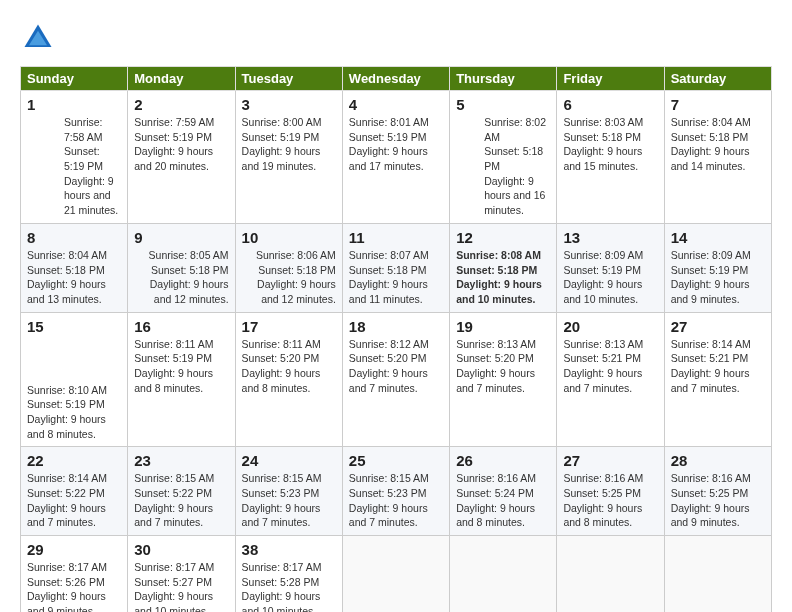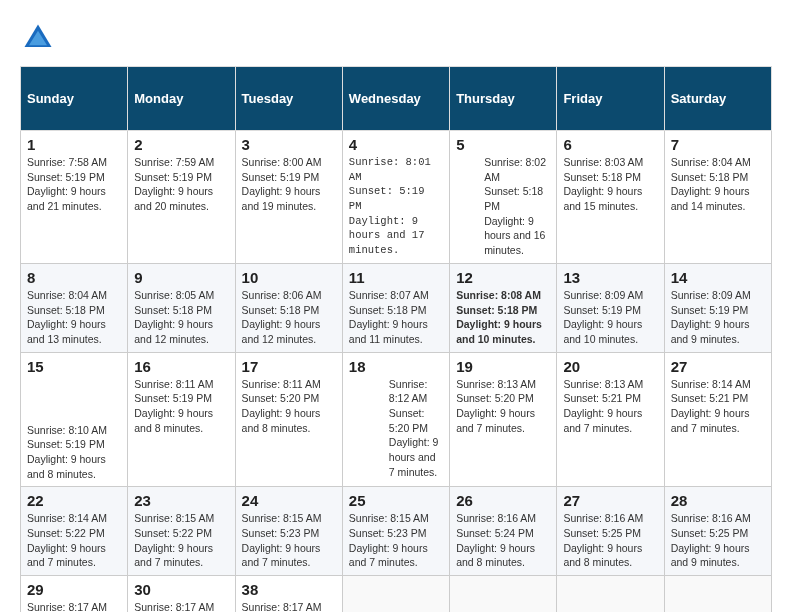--- a/index.html
+++ b/index.html
@@ -36,23 +36,23 @@
     .subtitle {
       font-size: 16px;
       color: #555;
     }
     .calendar-table {
       width: 100%;
       border-collapse: collapse;
       font-size: 11px;
     }
     .calendar-table th {
-      background-color: #0c4a6e;
+      background-color: #4d7c0f;
       color: white;
-      padding: 24px 6px;
+      padding: 4px 6px;
       text-align: left;
       font-size: 13px;
       font-weight: bold;
       border: 1px solid #ddd;
     }
     .calendar-table td {
       border: 1px solid #ccc;
       padding: 5px 6px;
       vertical-align: top;
       width: calc(100% / 7);
@@ -107,39 +107,39 @@
         <th>Wednesday</th>
         <th>Thursday</th>
         <th>Friday</th>
         <th>Saturday</th>
       </tr>
   </thead>
   <tbody id="calendar-body">
       <tr>
         <td>
           <span class="day-number">1</span>
-          <div class="cell-text" style="white-space: pre-line;">Sunrise: 7:58 AM
+          <div class="cell-text" style="white-space: pre-line; margin-left: 37px;">Sunrise: 7:58 AM
 Sunset: 5:19 PM
 Daylight: 9 hours and 21 minutes.</div>
         </td>
         <td>
           <span class="day-number">2</span>
           <div class="cell-text" style="white-space: pre-line;">Sunrise: 7:59 AM
 Sunset: 5:19 PM
 Daylight: 9 hours and 20 minutes.</div>
         </td>
         <td>
           <span class="day-number">3</span>
           <div class="cell-text" style="white-space: pre-line;">Sunrise: 8:00 AM
 Sunset: 5:19 PM
 Daylight: 9 hours and 19 minutes.</div>
         </td>
         <td>
           <span class="day-number">4</span>
-          <div class="cell-text" style="white-space: pre-line; font-family: Liberation Mono, monospace;">Sunrise: 8:01 AM
+          <div class="cell-text" style="white-space: pre-line;">Sunrise: 8:01 AM
 Sunset: 5:19 PM
 Daylight: 9 hours and 17 minutes.</div>
         </td>
         <td>
           <span class="day-number">5</span>
           <div class="cell-text" style="white-space: pre-line; margin-left: 28px;">Sunrise: 8:02 AM
 Sunset: 5:18 PM
 Daylight: 9 hours and 16 minutes.</div>
         </td>
         <td>
@@ -157,27 +157,27 @@
       </tr>
       <tr>
         <td>
           <span class="day-number">8</span>
           <div class="cell-text" style="white-space: pre-line;">Sunrise: 8:04 AM
 Sunset: 5:18 PM
 Daylight: 9 hours and 13 minutes.</div>
         </td>
         <td>
           <span class="day-number">9</span>
-          <div class="cell-text" style="white-space: pre-line;">Sunrise: 8:05 AM
+          <div class="cell-text" style="white-space: pre-line; text-align: right;">Sunrise: 8:05 AM
 Sunset: 5:18 PM
 Daylight: 9 hours and 12 minutes.</div>
         </td>
         <td>
           <span class="day-number">10</span>
-          <div class="cell-text" style="white-space: pre-line;">Sunrise: 8:06 AM
+          <div class="cell-text" style="white-space: pre-line; text-align: right;">Sunrise: 8:06 AM
 Sunset: 5:18 PM
 Daylight: 9 hours and 12 minutes.</div>
         </td>
         <td>
           <span class="day-number">11</span>
           <div class="cell-text" style="white-space: pre-line;">Sunrise: 8:07 AM
 Sunset: 5:18 PM
 Daylight: 9 hours and 11 minutes.</div>
         </td>
         <td>
@@ -213,21 +213,21 @@
 Daylight: 9 hours and 8 minutes.</div>
         </td>
         <td>
           <span class="day-number">17</span>
           <div class="cell-text" style="white-space: pre-line;">Sunrise: 8:11 AM
 Sunset: 5:20 PM
 Daylight: 9 hours and 8 minutes.</div>
         </td>
         <td>
           <span class="day-number">18</span>
-          <div class="cell-text" style="white-space: pre-line; margin-left: 40px;">Sunrise: 8:12 AM
+          <div class="cell-text" style="white-space: pre-line;">Sunrise: 8:12 AM
 Sunset: 5:20 PM
 Daylight: 9 hours and 7 minutes.</div>
         </td>
         <td>
           <span class="day-number">19</span>
           <div class="cell-text" style="white-space: pre-line;">Sunrise: 8:13 AM
 Sunset: 5:20 PM
 Daylight: 9 hours and 7 minutes.</div>
         </td>
         <td>

